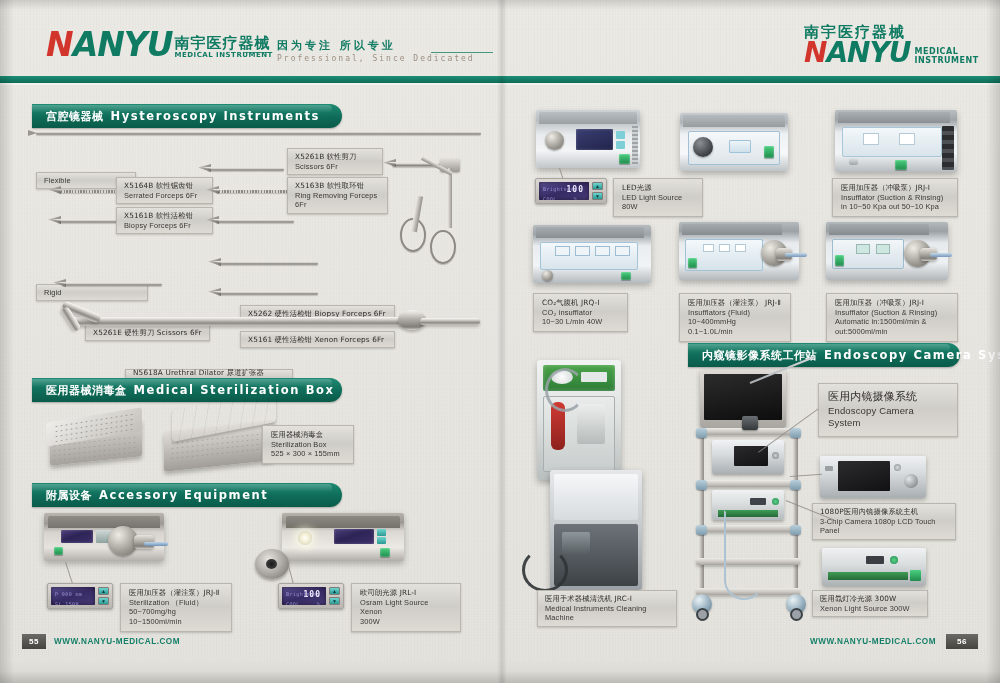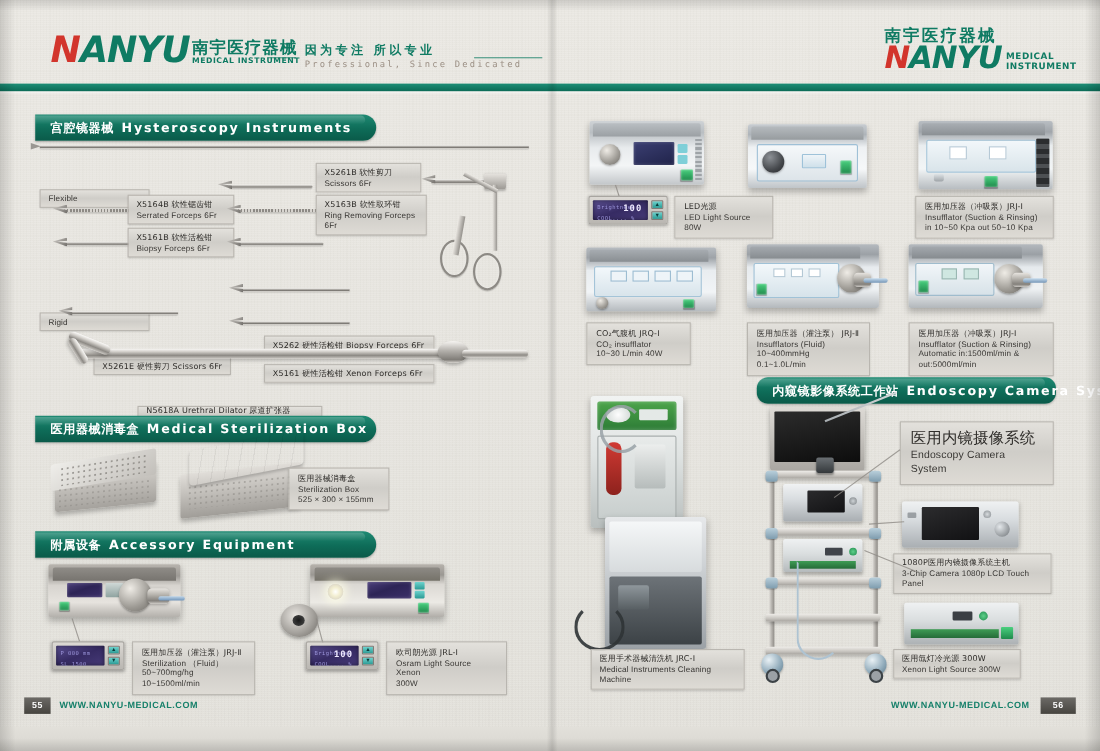--- a/index.html
+++ b/index.html
@@ -325,21 +325,21 @@
     <div style="position:absolute; left:448px; top:168px; width:4px; height:60px;
                 background:linear-gradient(90deg,#e6e3de,#97948f);"></div>
     <div style="position:absolute; left:418px; top:172px; width:34px; height:4px;
                 background:linear-gradient(180deg,#ebe8e3,#8f8c87); transform:rotate(28deg); transform-origin:100% 50%;"></div>
     <div class="handle-ring" style="left:400px; top:218px; width:26px; height:34px;"></div>
     <div class="handle-ring" style="left:430px; top:230px; width:26px; height:34px;"></div>
     <div style="position:absolute; left:414px; top:196px; width:6px; height:36px;
                 background:linear-gradient(90deg,#ece9e4,#93908b); transform:rotate(10deg);"></div>
   </div>
 
-  <div class="plate single" style="left:36px; top:252px; width:100px; height:17px;">
+  <div class="plate single" style="left:36px; top:252px; width:112px; height:17px;">
     <span class="en">Rigid</span>
   </div>
 
   <div>
     <div class="shaft" style="left:218px; top:262px; width:100px; height:2.5px;"></div>
     <div class="jaw2" style="left:208px; top:258px;"></div>
   </div>
   <div class="plate single" style="left:240px; top:273px; width:155px; height:17px;">
     <span class="cn">X5262 硬性活检钳 Biopsy Forceps 6Fr</span>
   </div>
@@ -607,21 +607,21 @@
     <div class="cyl" style="left:94px; top:26px; width:17px; height:13px;"></div>
     <div style="position:absolute; left:104px; top:31px; width:22px; height:4px;
          background:linear-gradient(180deg,#c6dbec,#7697b8); border-radius:2px;"></div>
   </div>
   <div class="plate tall" style="left:826px; top:293px; width:132px;">
     <div class="cn">医用加压器（冲吸泵）JRJ-Ⅰ</div>
     <div class="en">Insufflator (Suction &amp; Rinsing)</div>
     <div class="en">Automatic in:1500ml/min &amp; out:5000ml/min</div>
   </div>
 
-  <div class="banner" style="left:688px; top:343px; width:272px;border-radius:10px;">
+  <div class="banner" style="left:688px; top:343px; width:272px;">
     <div class="banner-shine"></div>
     <span class="cn">内窥镜影像系统工作站</span>
     <span class="en">Endoscopy Camera System</span>
   </div>
 
   <div style="position:absolute; left:537px; top:360px; width:84px; height:120px;">
     <div style="position:absolute; inset:0; border-radius:3px;
          background:linear-gradient(180deg,#f1f3f2 0%, #dfe3e2 45%, #b9bfbe 100%);
          box-shadow:0 3px 6px rgba(0,0,0,.25);"></div>
     <div style="position:absolute; left:6px; top:5px; width:72px; height:26px;
@@ -712,21 +712,21 @@
                 background:linear-gradient(90deg,#a8adb1,#d4d8da); transform:rotate(-22deg); transform-origin:0 50%;"></div>
     <div style="position:absolute; left:52px; top:46px; width:16px; height:14px; border-radius:2px;
                 background:linear-gradient(180deg,#6a6f73,#34383b); box-shadow:0 1px 2px rgba(0,0,0,.4);"></div>
 
     <div style="position:absolute; left:34px; top:140px; width:40px; height:90px;
                 border:2px solid #aec3d2; border-radius:0 0 40px 40px;
                 border-top-color:transparent; border-right-color:transparent;"></div>
   </div>
 
   <div class="plate tall" style="left:818px; top:383px; width:140px; padding:6px 9px;">
-    <div class="cn" style="font-size:14px;">医用内镜摄像系统</div>
+    <div class="cn" style="font-size:11px;">医用内镜摄像系统</div>
     <div class="en" style="font-size:9.5px;">Endoscopy Camera System</div>
   </div>
 
   <div style="position:absolute; left:820px; top:456px; width:106px; height:42px;">
     <div style="position:absolute; inset:0; border-radius:2px;
          background:linear-gradient(180deg,#eff1f2 0%, #d9dde0 38%, #a9aeb2 100%);
          box-shadow:0 2px 5px rgba(0,0,0,.28);"></div>
     <div style="position:absolute; left:18px; top:5px; width:52px; height:30px;
          background:linear-gradient(160deg,#2c2c2e,#111113); border-radius:1px;"></div>
     <div style="position:absolute; left:74px; top:8px; width:7px; height:7px; border-radius:50%;

